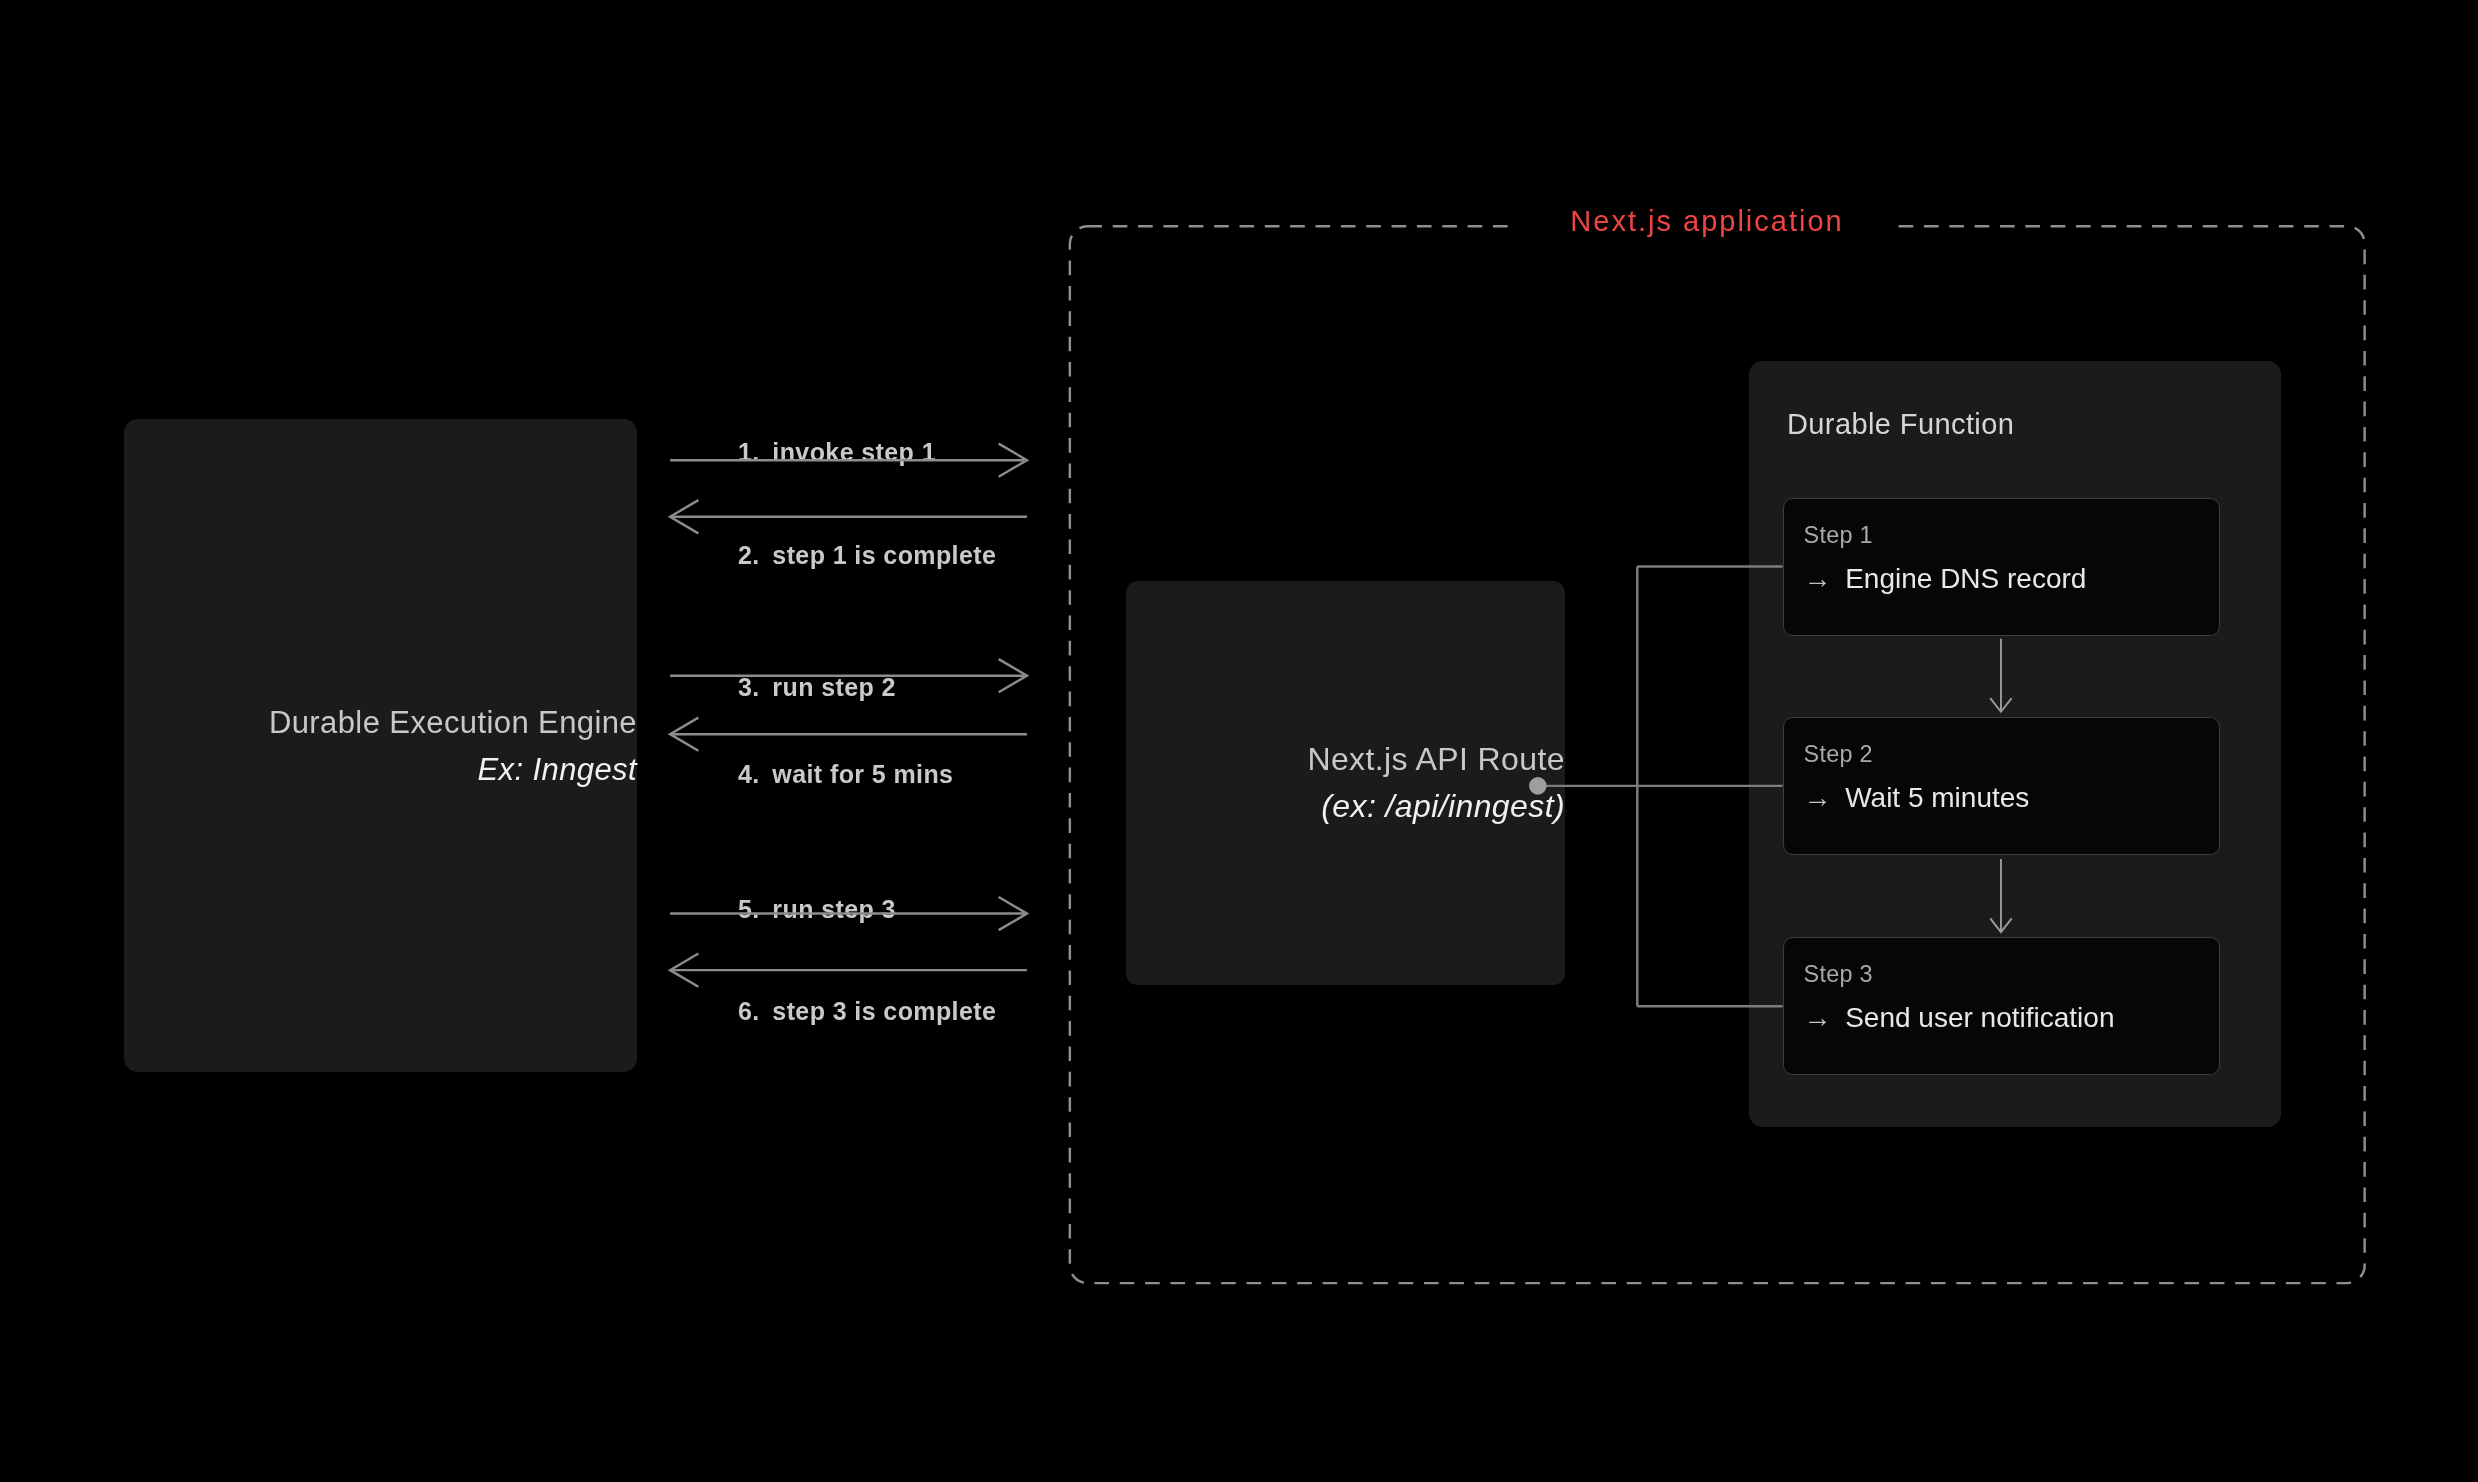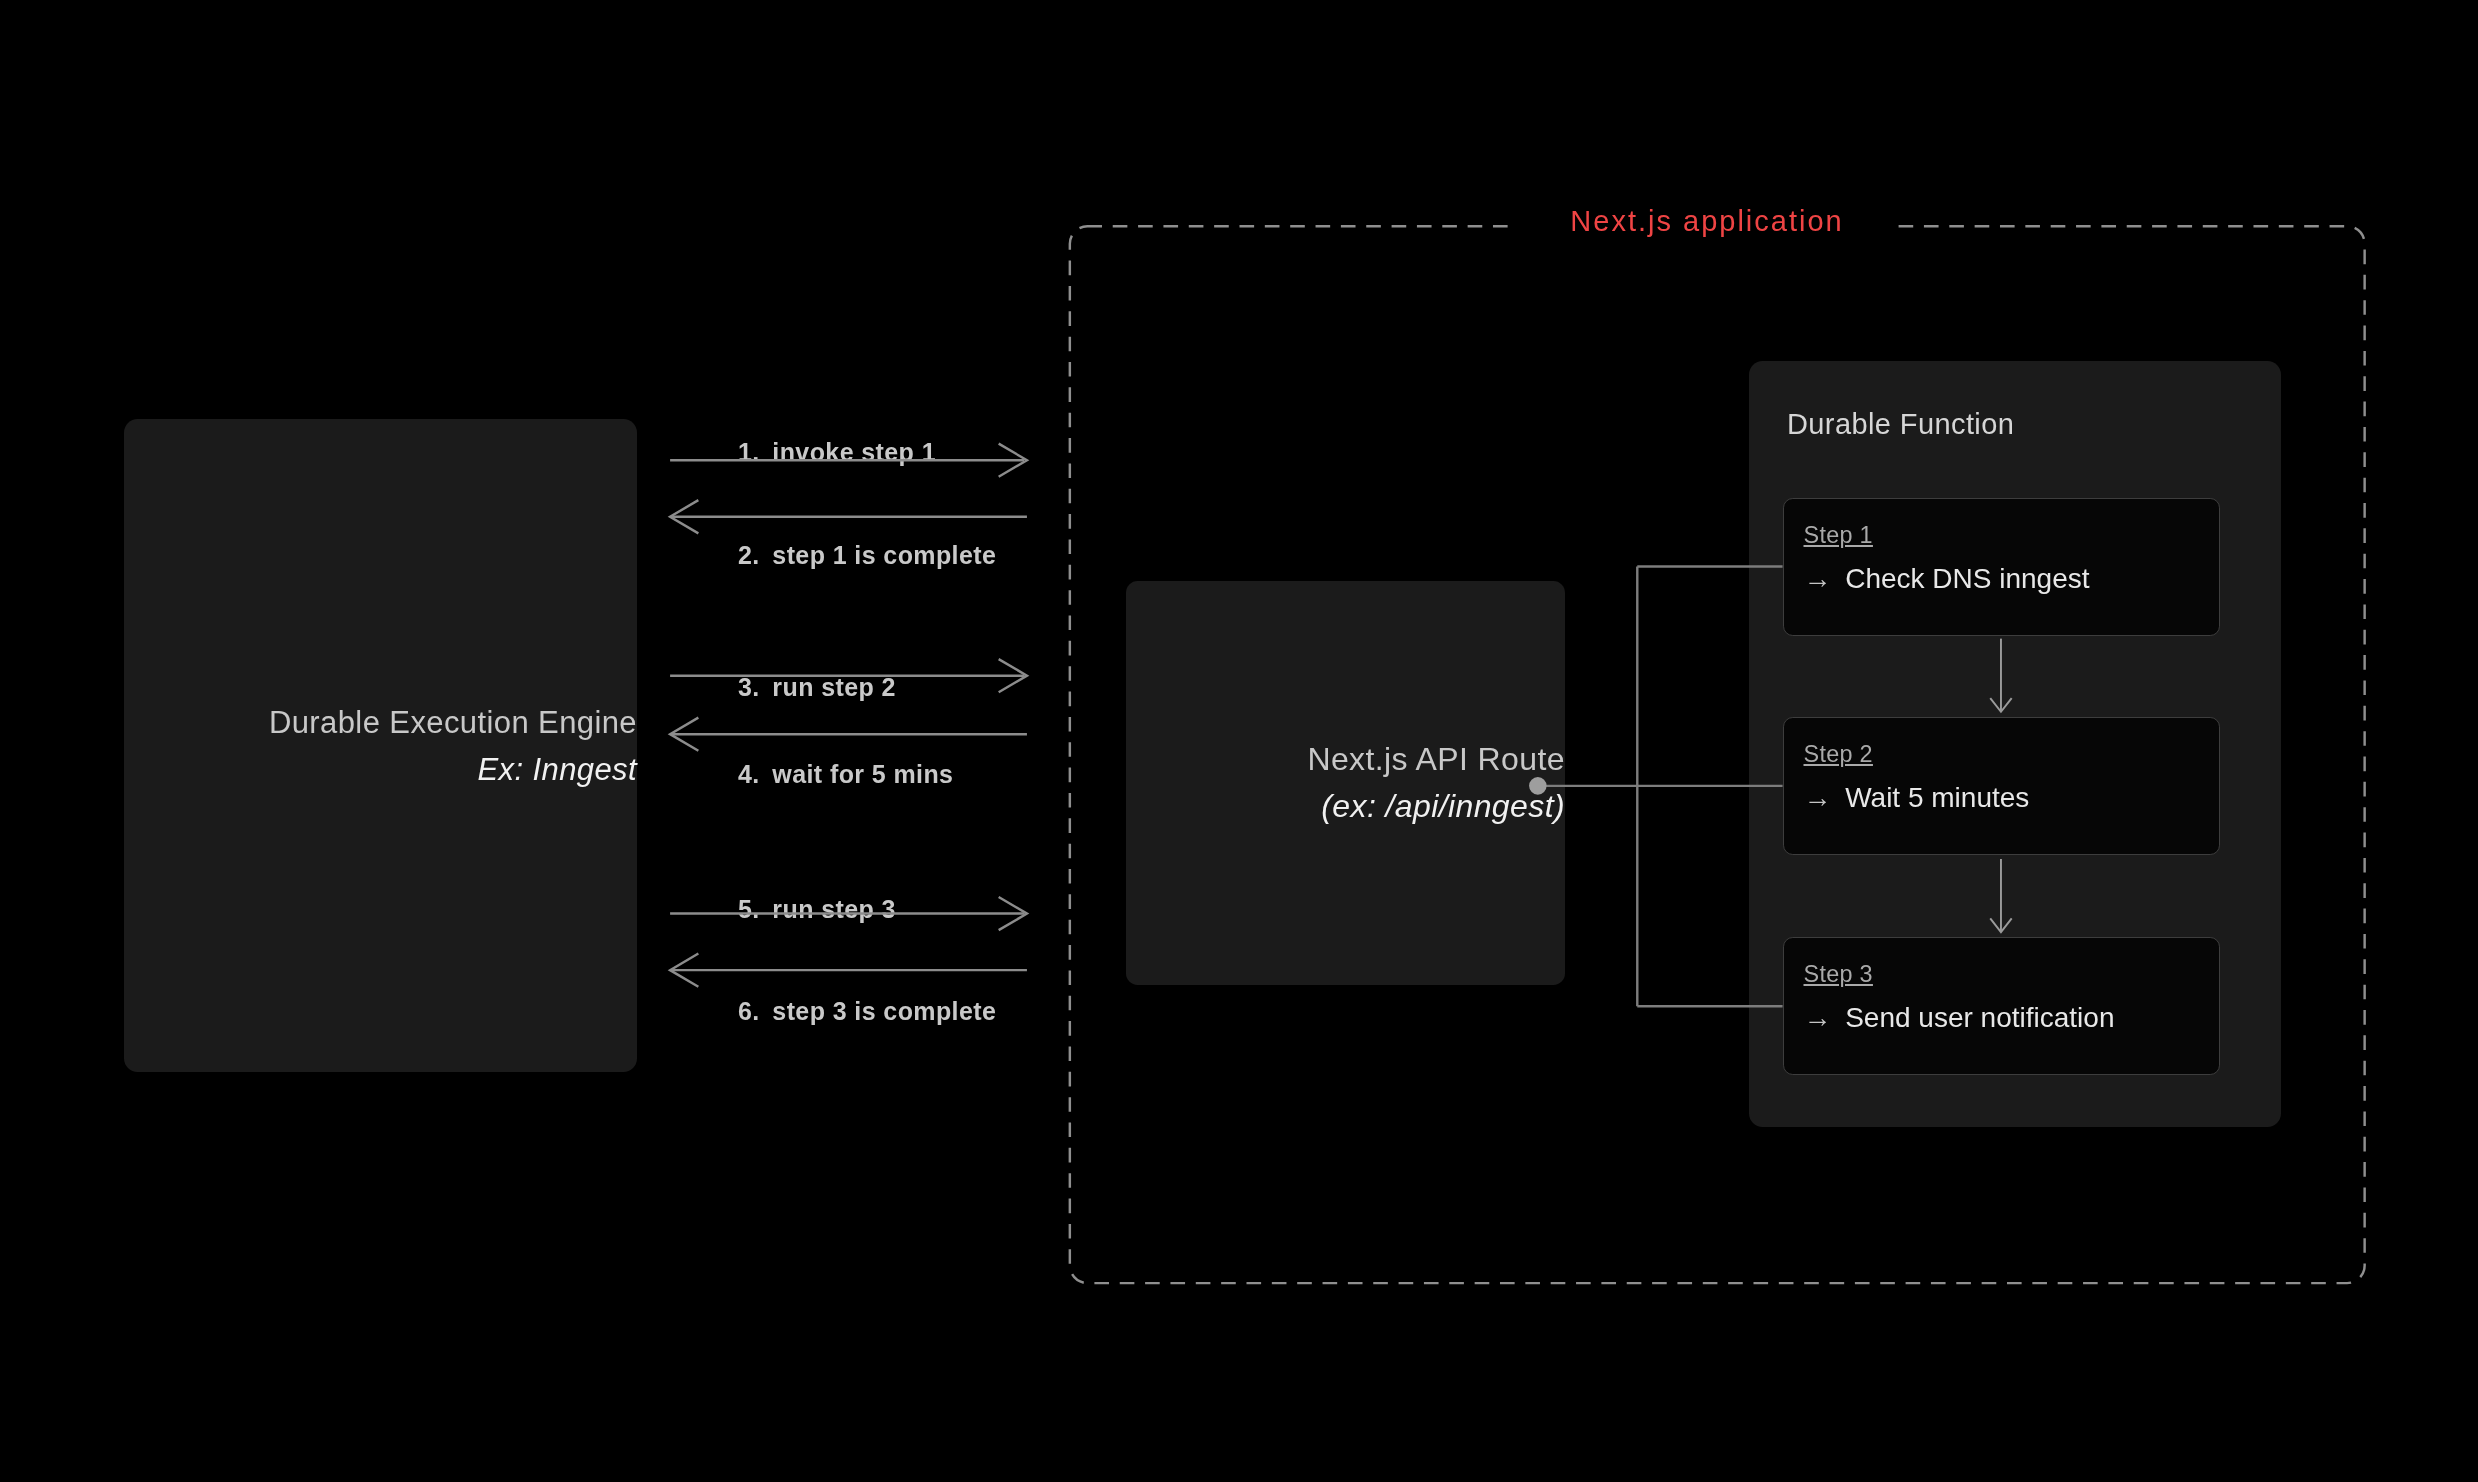--- a/index.html
+++ b/index.html
@@ -28,21 +28,21 @@
   .app-label{position:absolute;left:1707px;top:204px;transform:translateX(-50%);
        background:#000;padding:0 54px;font-size:29px;color:#ef4444;letter-spacing:2px;
        line-height:35px;white-space:nowrap;}
 
   
   .panel{position:absolute;left:1749px;top:361px;width:532px;height:766px;
        background:#1b1b1b;border-radius:13.7px;}
   .panel-title{position:absolute;left:38px;top:47px;font-size:29px;color:#d6d6d6;letter-spacing:0.4px;}
   .step-card{position:absolute;left:34px;width:437px;height:138px;background:#060606;
        border:1.5px solid #3d3d3d;border-radius:9.8px;box-sizing:border-box;}
-  .step-label{position:absolute;left:19.5px;top:23.4px;font-size:23.4px;color:#a9a9a9;letter-spacing:0.3px;text-decoration:underline;}
+  .step-label{position:absolute;left:19.5px;top:23.4px;font-size:23.4px;color:#a9a9a9;letter-spacing:0.3px;}
   .step-row{position:absolute;left:19.5px;top:64px;font-size:28px;color:#e8e8e8;white-space:nowrap;}
   .step-arrow{color:#c4c4c4;margin-right:13.7px;}
 </style>
 </head>
 <body>
 
 <div class="stage">
 
   <svg class="abs" width="2478" height="1482" viewBox="0 0 2541 1520">
     <rect x="1097" y="232" width="1328" height="1084" rx="18" fill="none" stroke="#8f8f8f" stroke-width="2.5" stroke-dasharray="15 11"></rect>
@@ -78,21 +78,21 @@
     <div class="box-title">Next.js API Route</div>
     <div class="box-subtitle">(ex: /api/inngest)</div>
   </div>
 
   <div class="panel">
     <div class="panel-title">Durable Function</div>
 
     <div class="step-card" style="top:137px">
       <div class="step-label">Step 1</div>
       <div class="step-row">
-        <span class="step-arrow">→</span><span>Check DNS inngest</span>
+        <span class="step-arrow">→</span><span>Engine DNS record</span>
       </div>
     </div>
 
     <div class="step-card" style="top:356px">
       <div class="step-label">Step 2</div>
       <div class="step-row">
         <span class="step-arrow">→</span><span>Wait 5 minutes</span>
       </div>
     </div>
 

